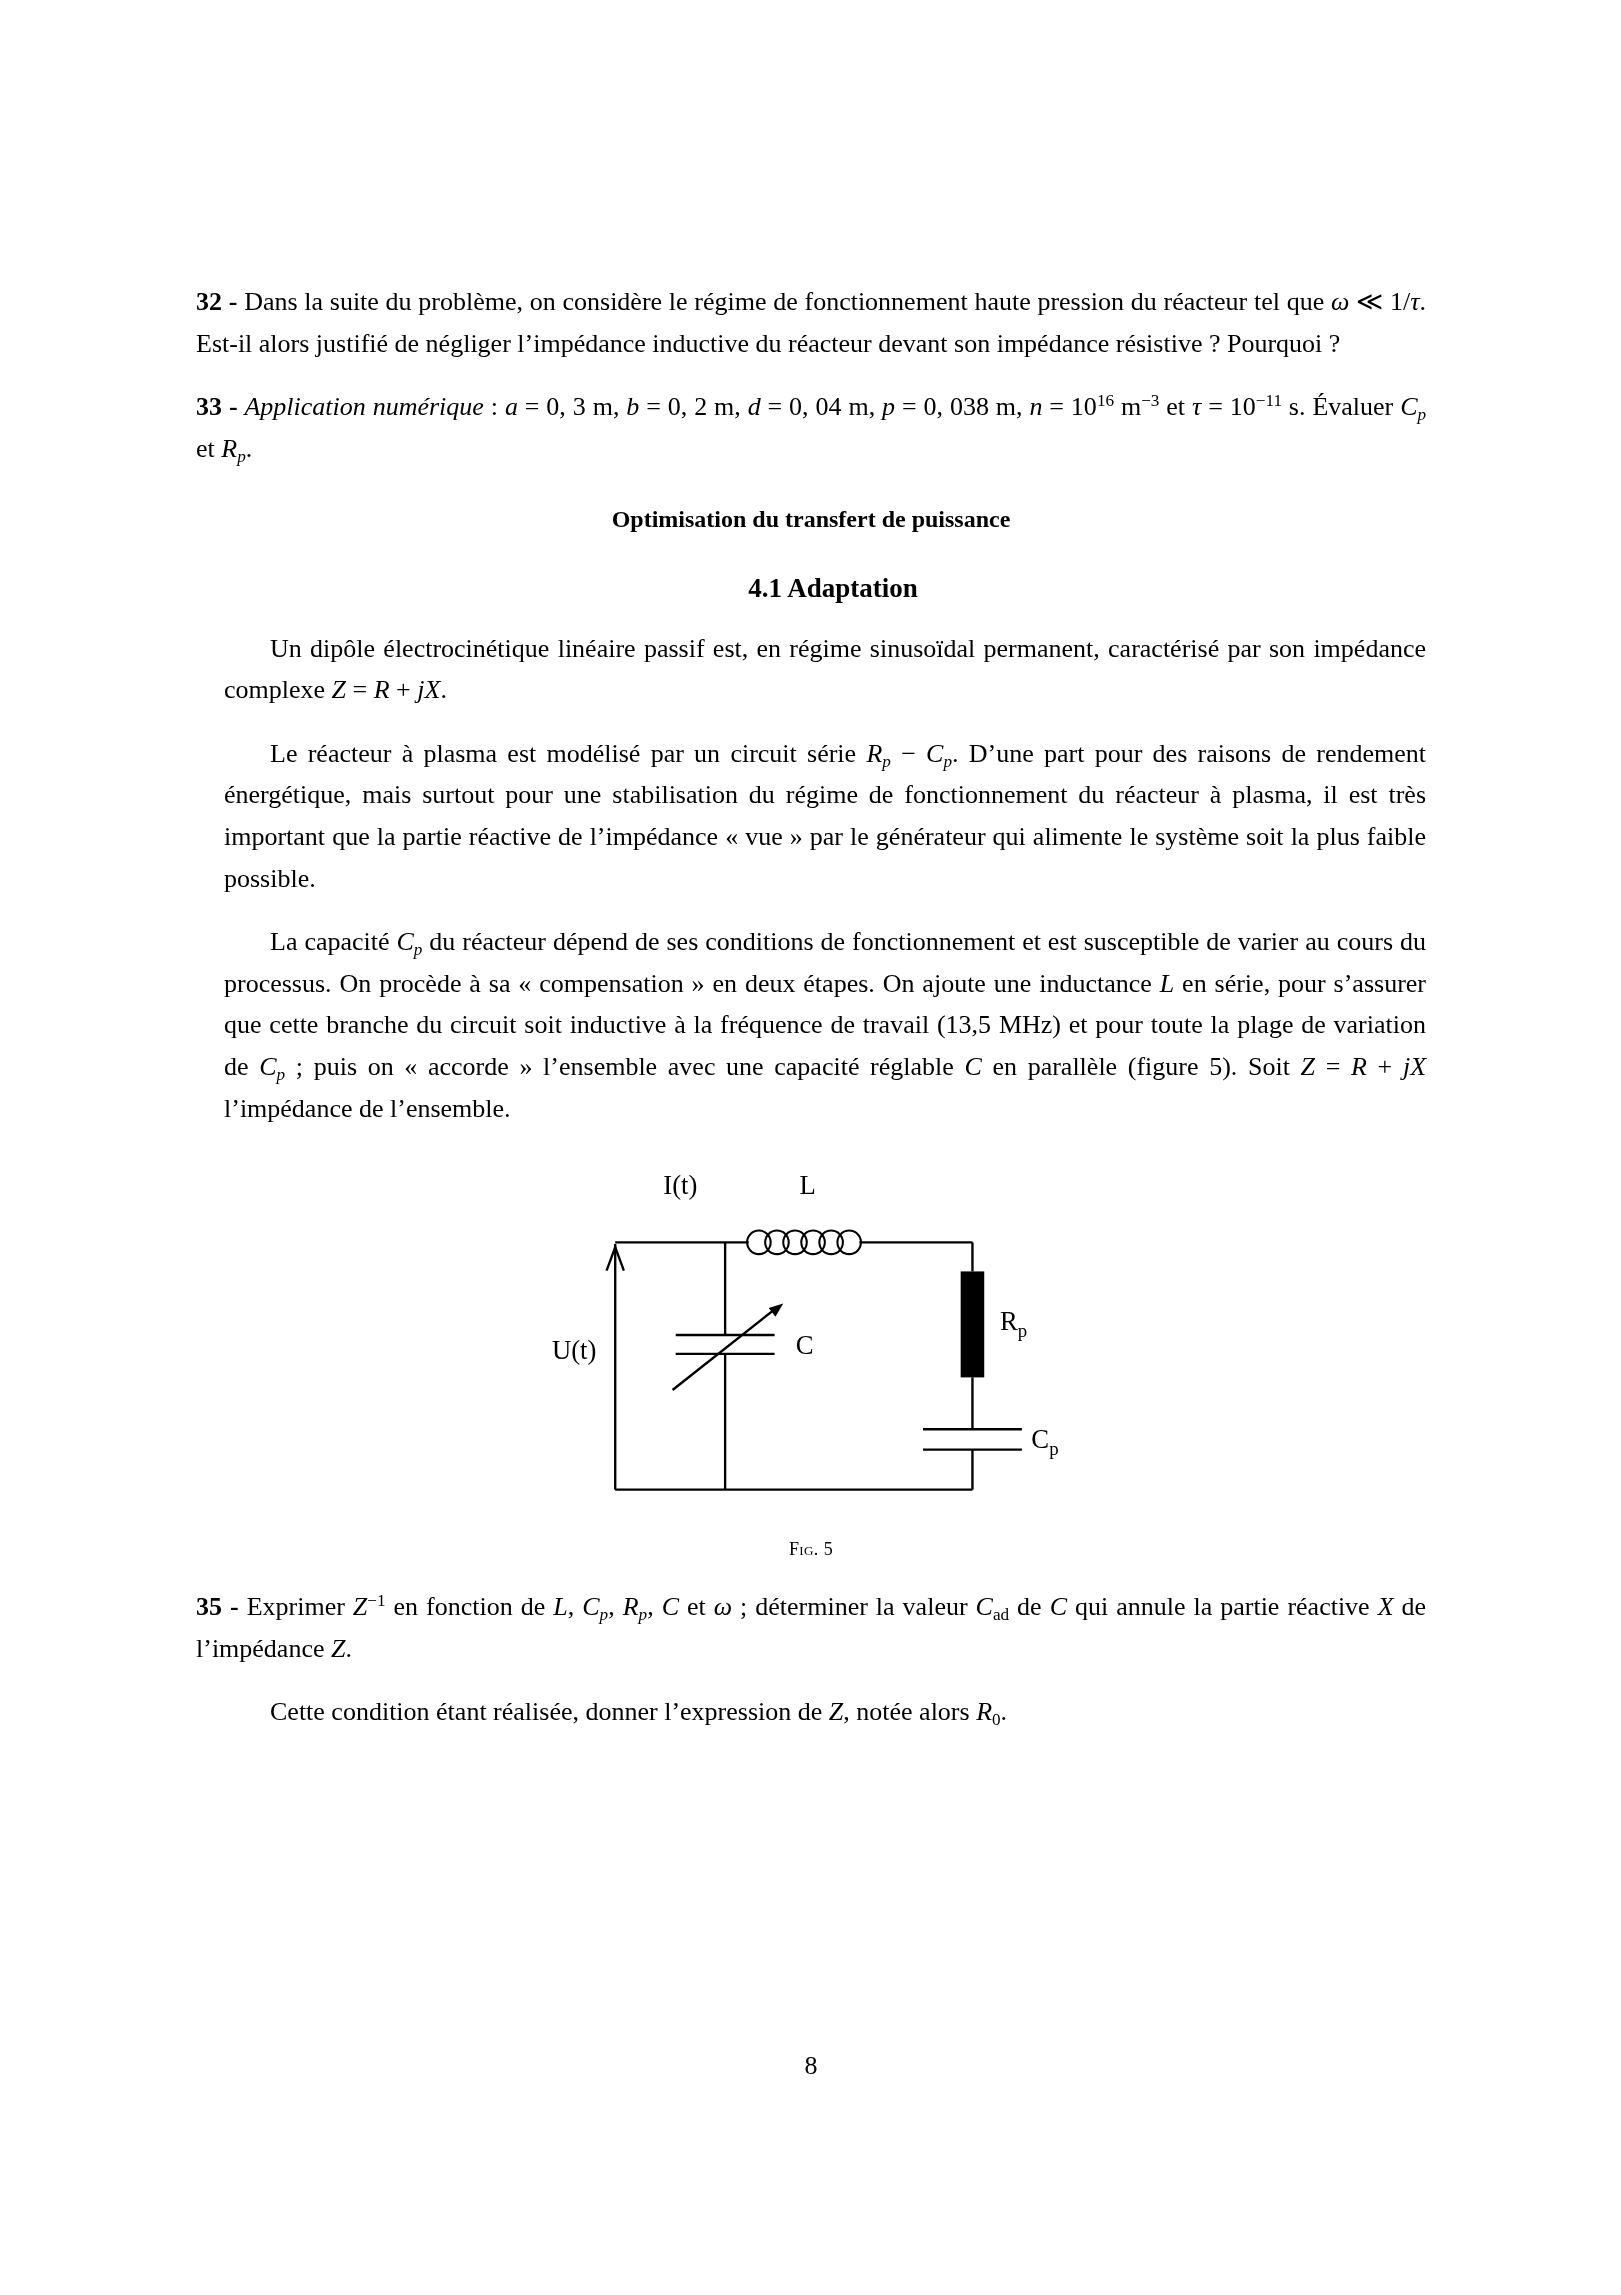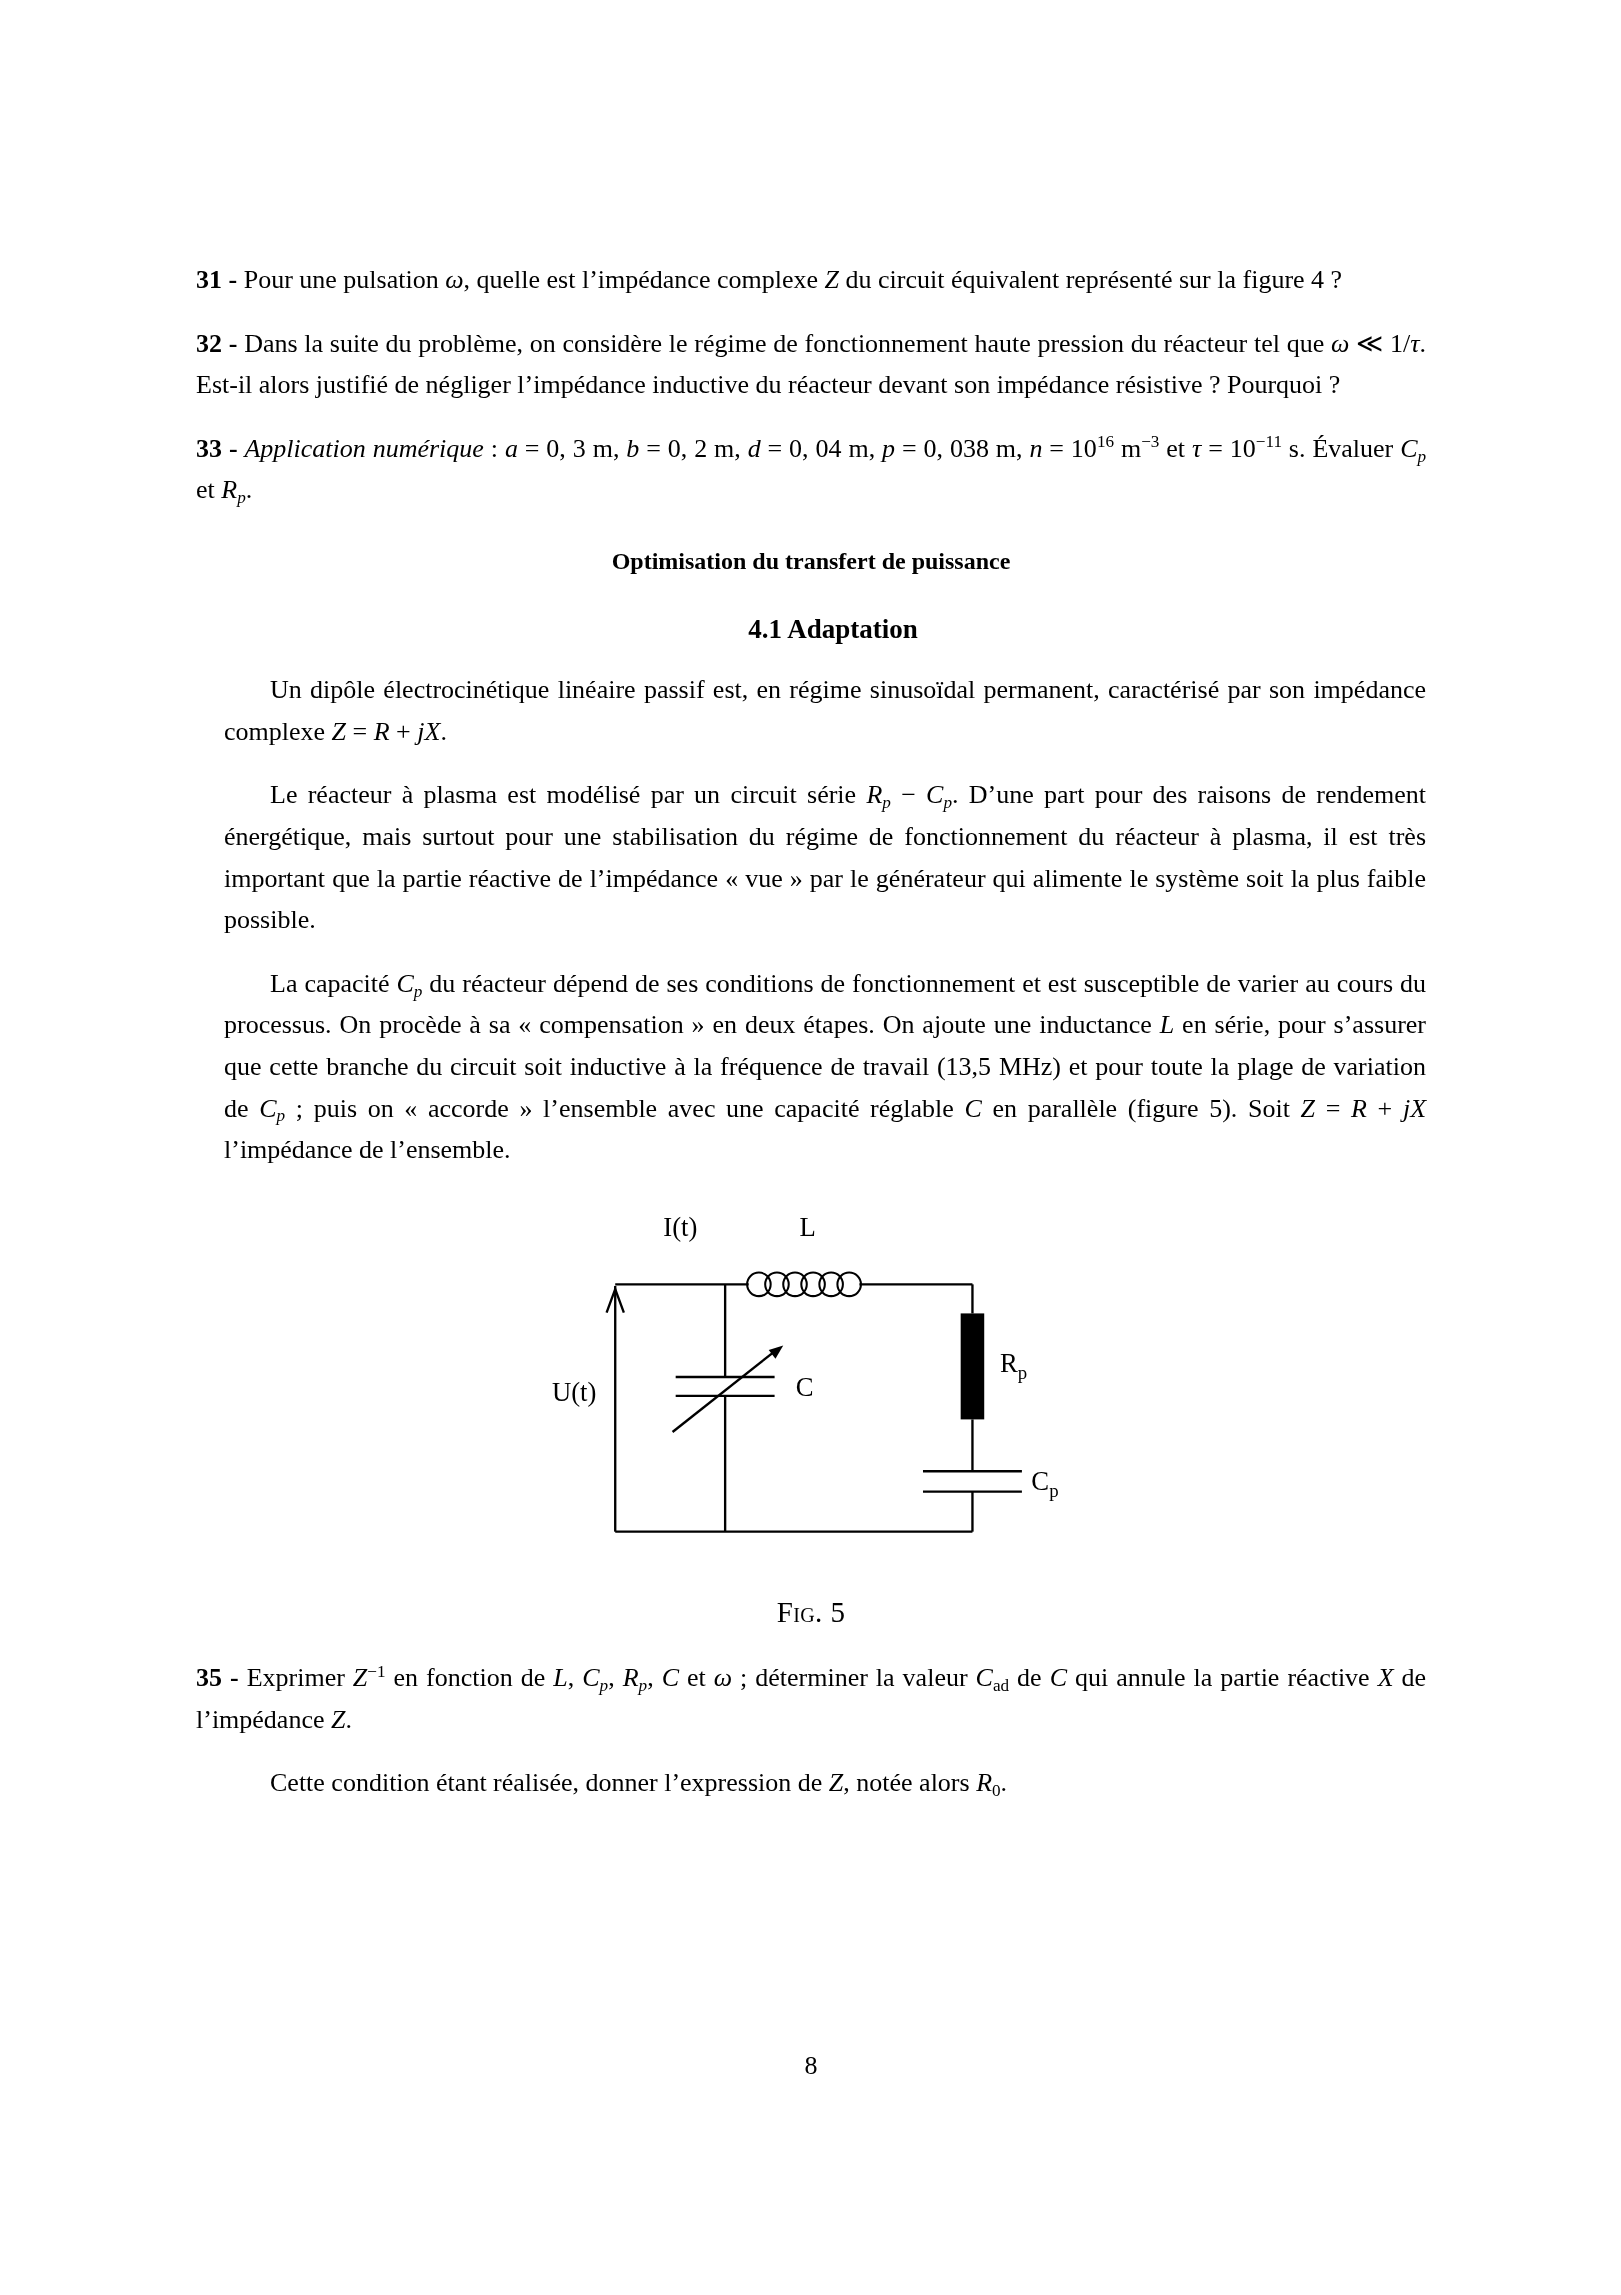--- a/index.html
+++ b/index.html
@@ -35,38 +35,37 @@
     font-weight:bold; font-size:27px;
     margin-top:35px; padding-left:44px; text-align:center; line-height:1.3;
   }
   .after-heading { margin-top:31px; }
   sup, sub { line-height:0; font-size:66%; vertical-align:baseline; position:relative; }
   sup { top:-0.55em; }
   sub { top:0.28em; }
   .figure { margin:27px auto 0 auto; width:597px; }
   .figure svg { display:block; margin:0 auto; }
   .figcaption {
-    text-align:center; font-size:29px; margin-top:22px;
+    text-align:center; font-size:18px; margin-top:10px;
     font-variant:small-caps; letter-spacing:0.4px;
   }
   .after-figure { margin-top:44px; }
   .page-number {
     position:absolute; left:0; right:0; top:2051px;
     text-align:center; font-size:26px;
   }
   .svg-label { font-family:"Liberation Serif", serif; font-size:34px; }
   .svg-sub { font-size:24px; }
 </style>
 </head>
 <body>
 
 <div class="page">
   <div class="content">
 
-    <p class="par first"><b class="qnum">31 -</b> <span>Pour une pulsation <i>ω</i>, quelle est l’impédance complexe <i>Z</i> du circuit équivalent représenté sur la figure 4 ?</span></p>
 
     <p class="par"><b class="qnum">32 -</b> <span>Dans la suite du problème, on considère le régime de fonctionnement haute pression du réacteur tel que <i>ω</i> ≪ 1/<i>τ</i>. Est-il alors justifié de négliger l’impédance inductive du réacteur devant son impédance résistive ? Pourquoi ?</span></p>
 
     <p class="par"><b class="qnum">33 -</b> <span><i>Application numérique</i> : <i>a</i> = 0, 3 m, <i>b</i> = 0, 2 m, <i>d</i> = 0, 04 m, <i>p</i> = 0, 038 m, <i>n</i> = 10<sup>16</sup> m<sup>−3</sup> et <i>τ</i> = 10<sup>−11</sup> s. Évaluer <i>C<sub>p</sub></i> et <i>R<sub>p</sub></i>.</span></p>
 
 
     <h2 class="part-title">Optimisation du transfert de puissance</h2>
 
     <h3 class="section-heading">4.1 Adaptation</h3>
 

